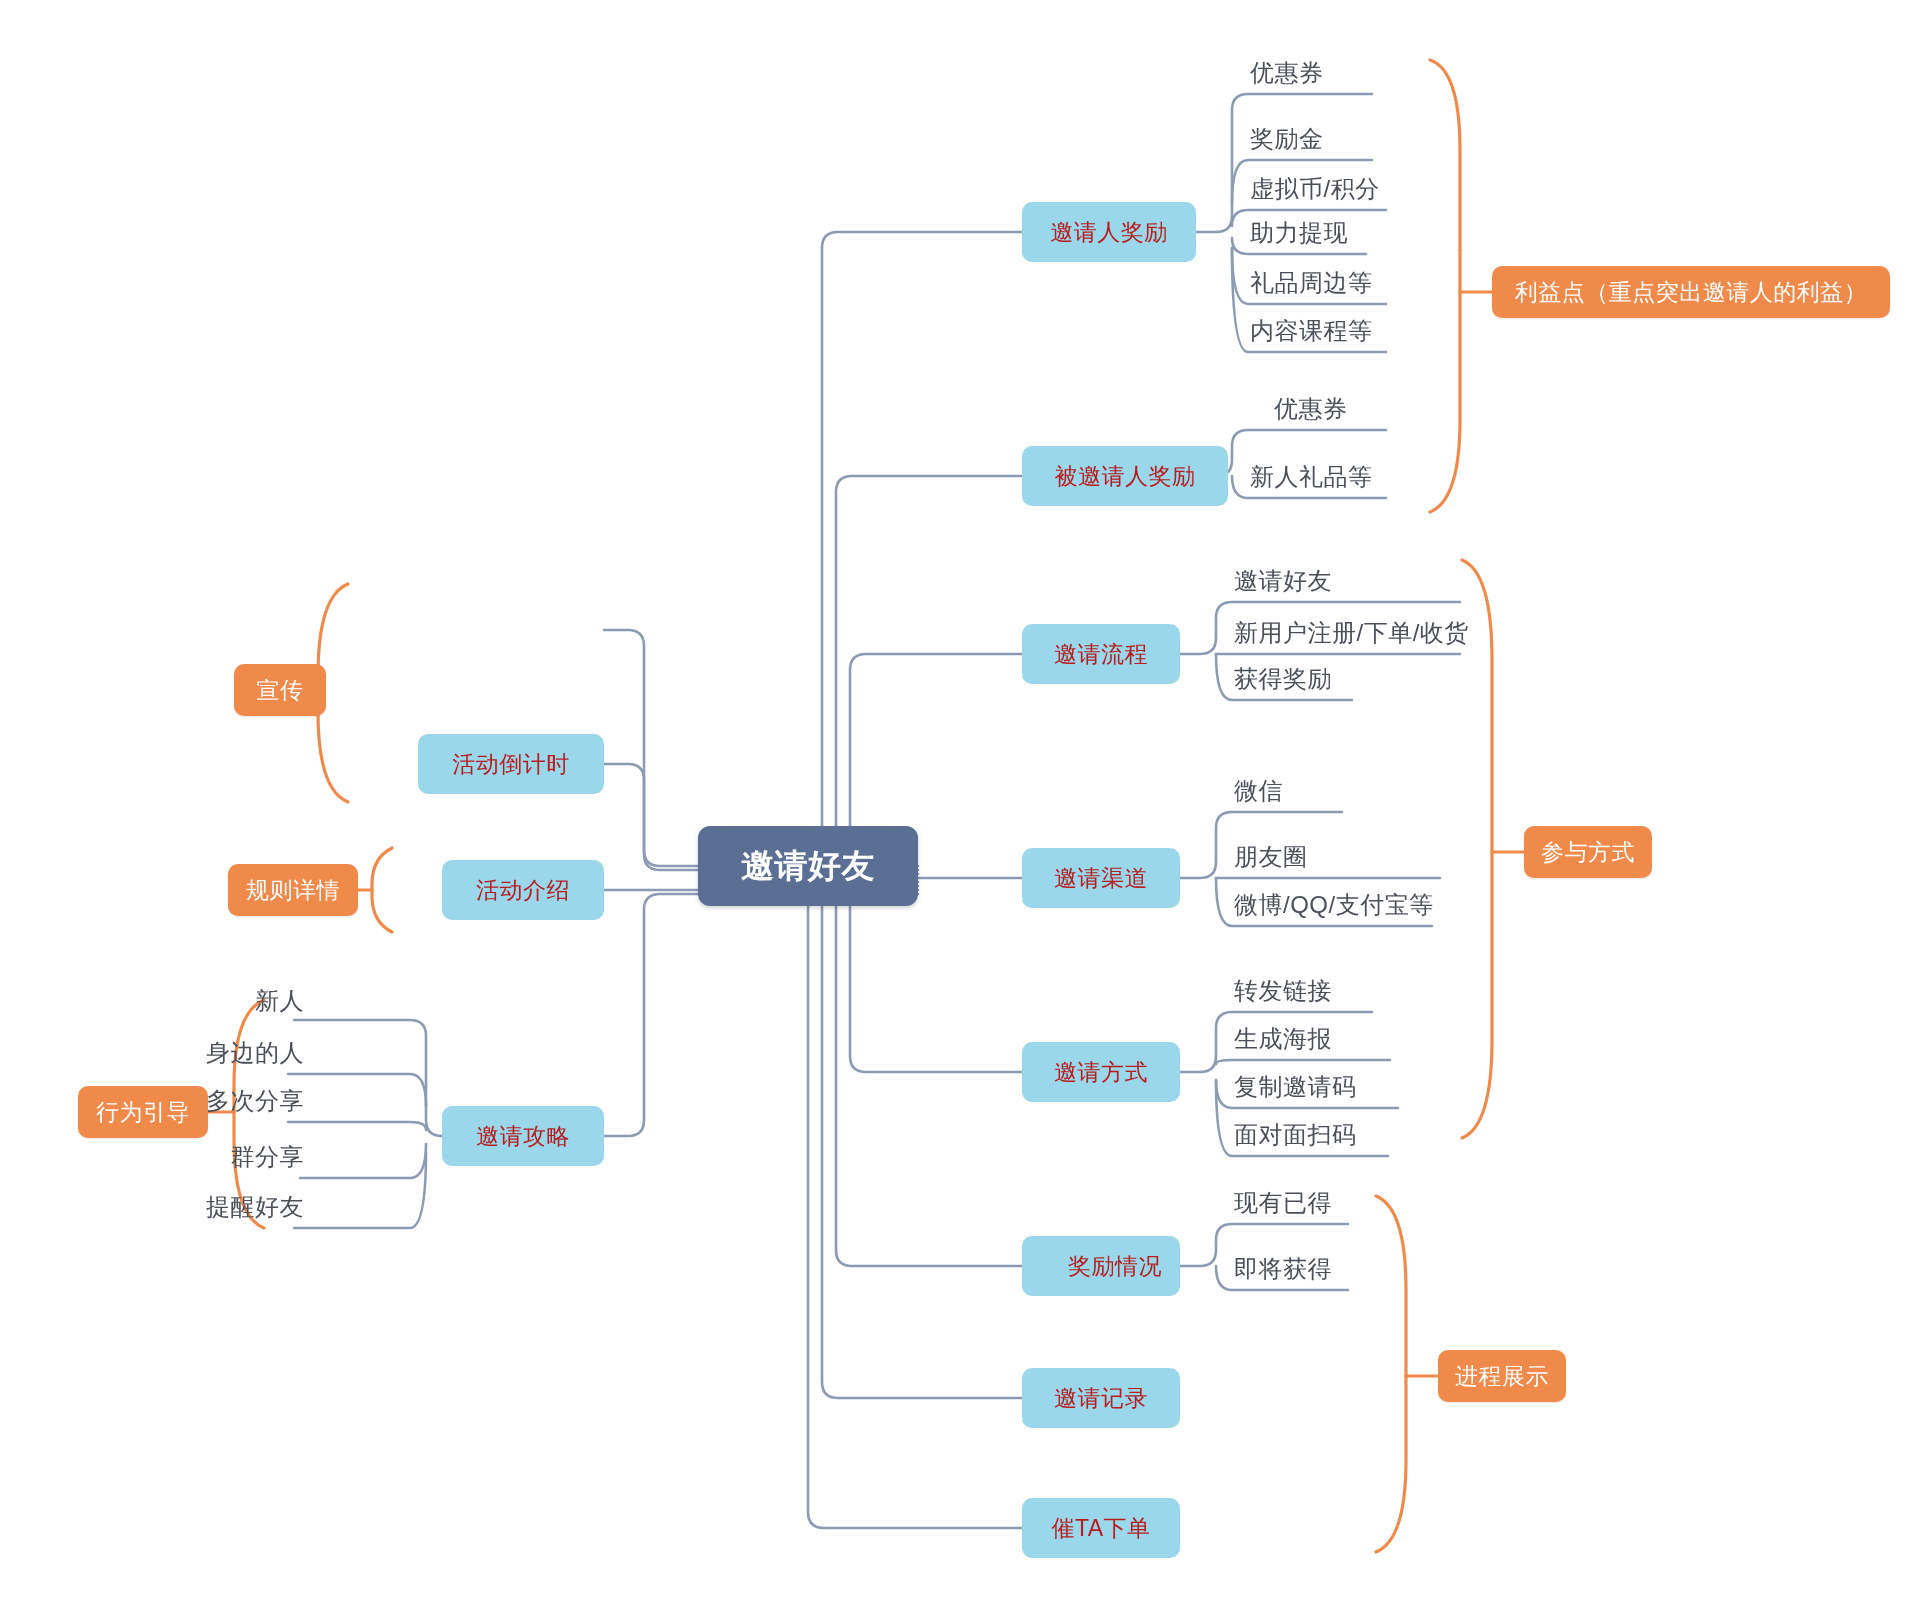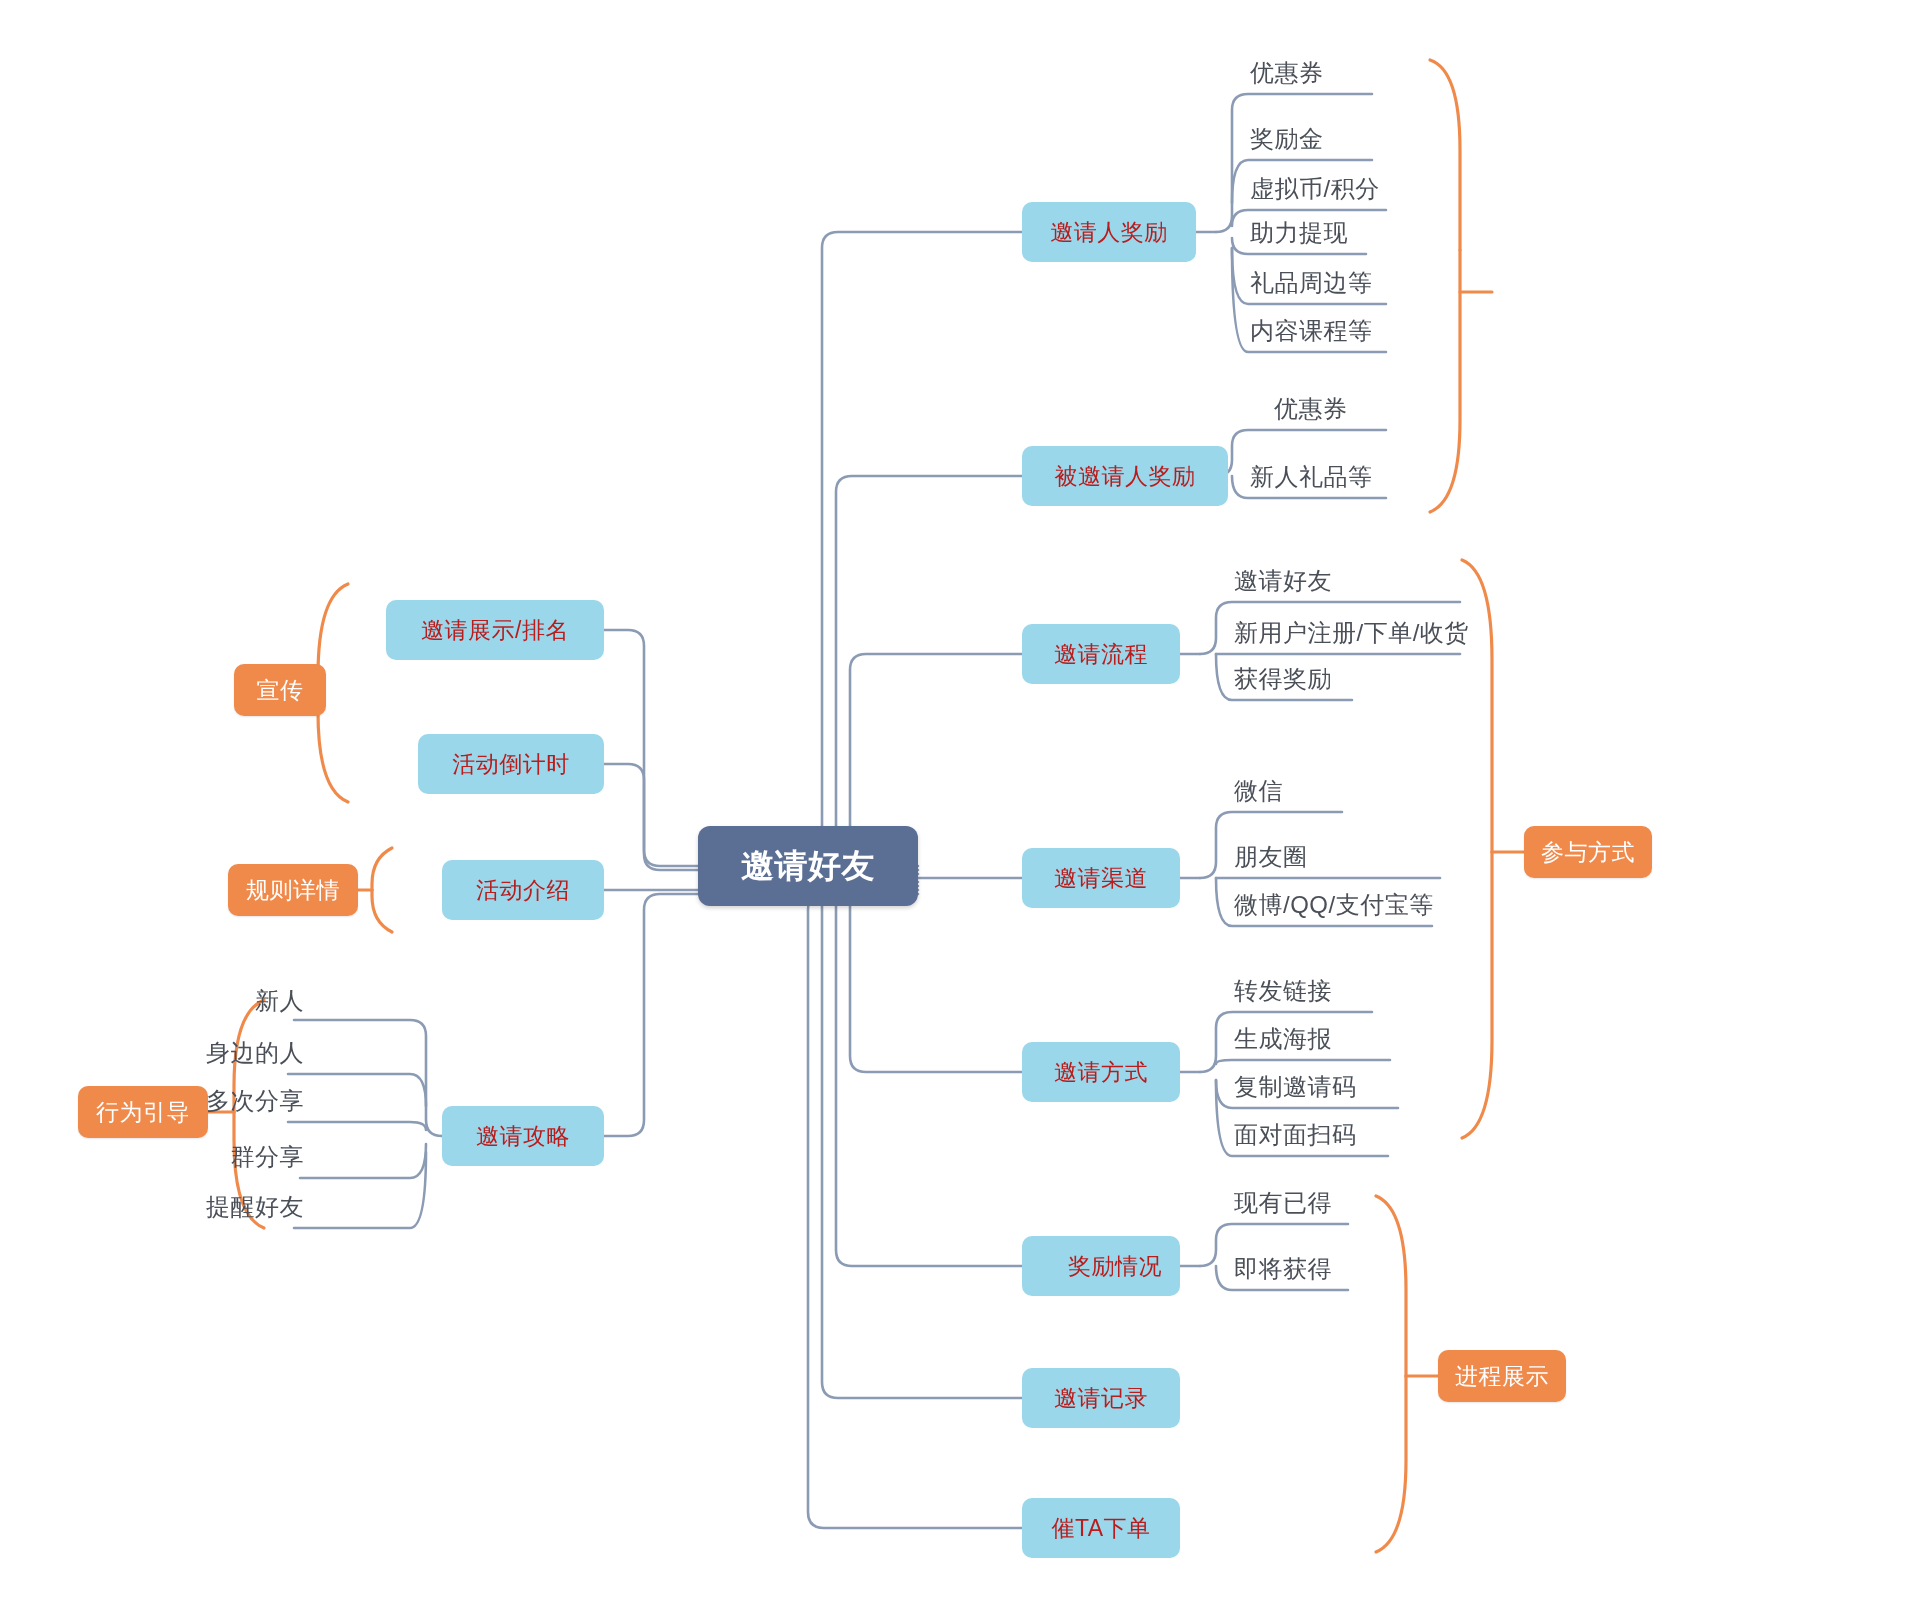--- a/index.html
+++ b/index.html
@@ -212,34 +212,34 @@
   <div class="node leaf-node" style="left:1232px; top:888px; width:220px; height:34px;">微博/QQ/支付宝等</div>
 
   <div class="node leaf-node" style="left:1232px; top:974px; width:160px; height:34px;">转发链接</div>
   <div class="node leaf-node" style="left:1232px; top:1022px; width:160px; height:34px;">生成海报</div>
   <div class="node leaf-node" style="left:1232px; top:1070px; width:180px; height:34px;">复制邀请码</div>
   <div class="node leaf-node" style="left:1232px; top:1118px; width:180px; height:34px;">面对面扫码</div>
 
   <div class="node leaf-node" style="left:1232px; top:1186px; width:140px; height:34px;">现有已得</div>
   <div class="node leaf-node" style="left:1232px; top:1252px; width:140px; height:34px;">即将获得</div>
 
-  <div class="node branch-node" style="left:386px; top:600px; width:218px; height:60px;">邀请展示/排名</div>
 
   <div class="node branch-node" style="left:418px; top:734px; width:186px; height:60px;">活动倒计时</div>
 
   <div class="node branch-node" style="left:442px; top:860px; width:162px; height:60px;">活动介绍</div>
 
   <div class="node branch-node" style="left:442px; top:1106px; width:162px; height:60px;">邀请攻略</div>
 
   <div class="node leaf-node right-align" style="left:200px; top:984px; width:108px; height:34px;">新人</div>
   <div class="node leaf-node right-align" style="left:160px; top:1036px; width:148px; height:34px;">身边的人</div>
   <div class="node leaf-node right-align" style="left:160px; top:1084px; width:148px; height:34px;">多次分享</div>
   <div class="node leaf-node right-align" style="left:180px; top:1140px; width:128px; height:34px;">群分享</div>
   <div class="node leaf-node right-align" style="left:160px; top:1190px; width:148px; height:34px;">提醒好友</div>
 
+  <div class="node tag-node" style="left:1492px; top:266px; width:398px; height:52px;">利益点（重点突出邀请人的利益）</div>
 
   <div class="node tag-node" style="left:1524px; top:826px; width:128px; height:52px;">参与方式</div>
 
   <div class="node tag-node" style="left:1438px; top:1350px; width:128px; height:52px;">进程展示</div>
 
   <div class="node tag-node" style="left:222px; top:664px; width:92px; height:52px;margin-left:12px;">宣传</div>
 
   <div class="node tag-node" style="left:228px; top:864px; width:130px; height:52px;">规则详情</div>
 
   <div class="node tag-node" style="left:78px; top:1086px; width:130px; height:52px;">行为引导</div>

